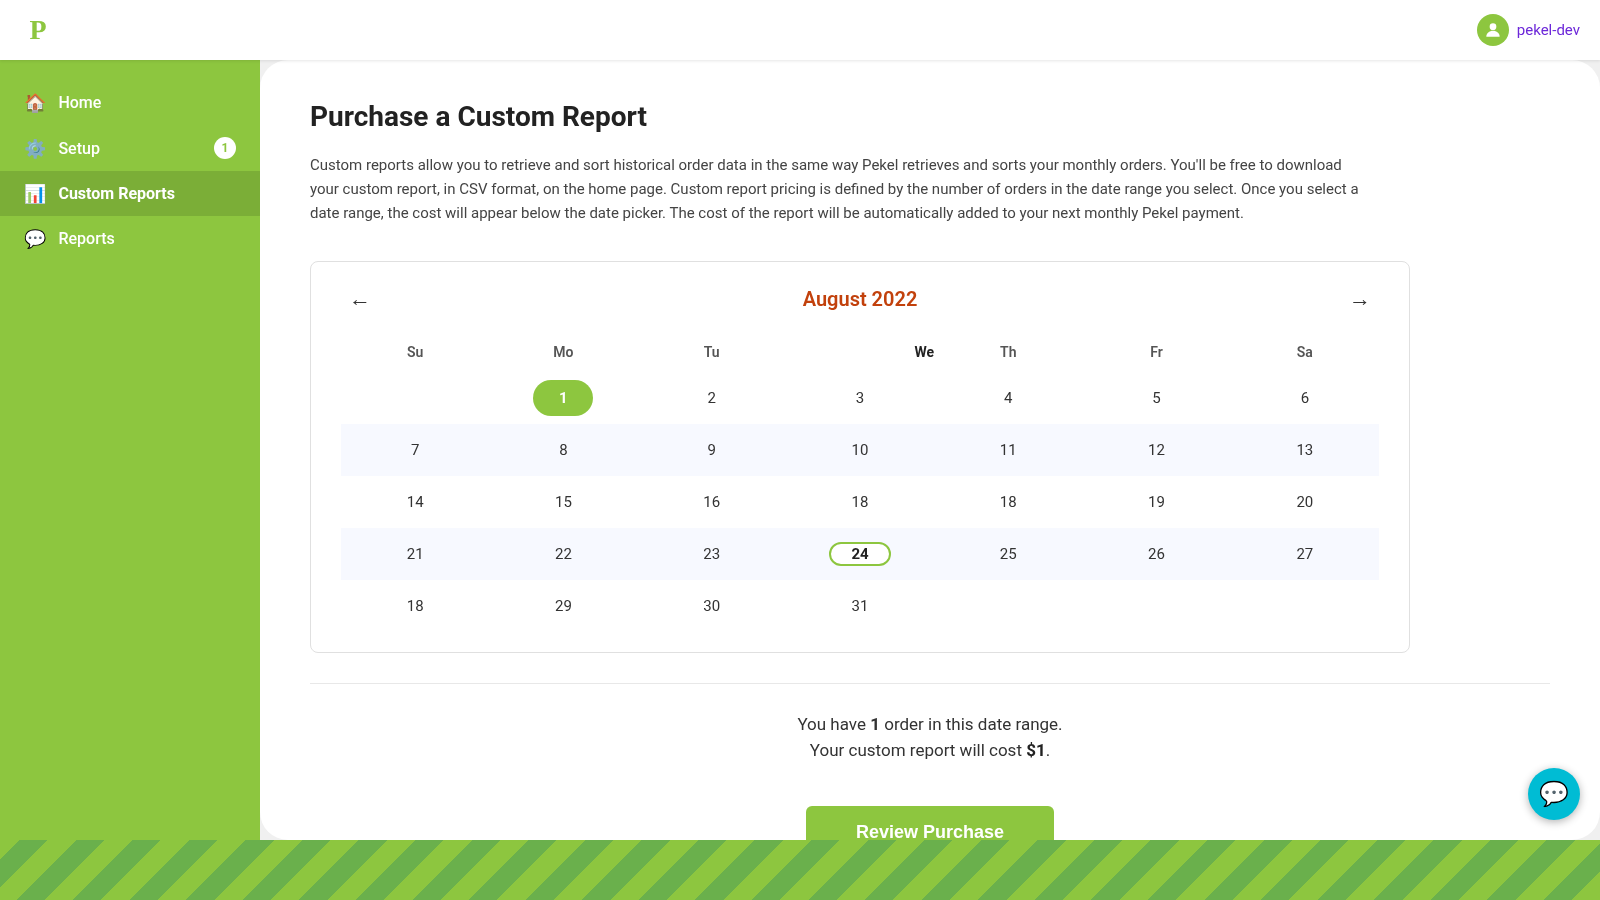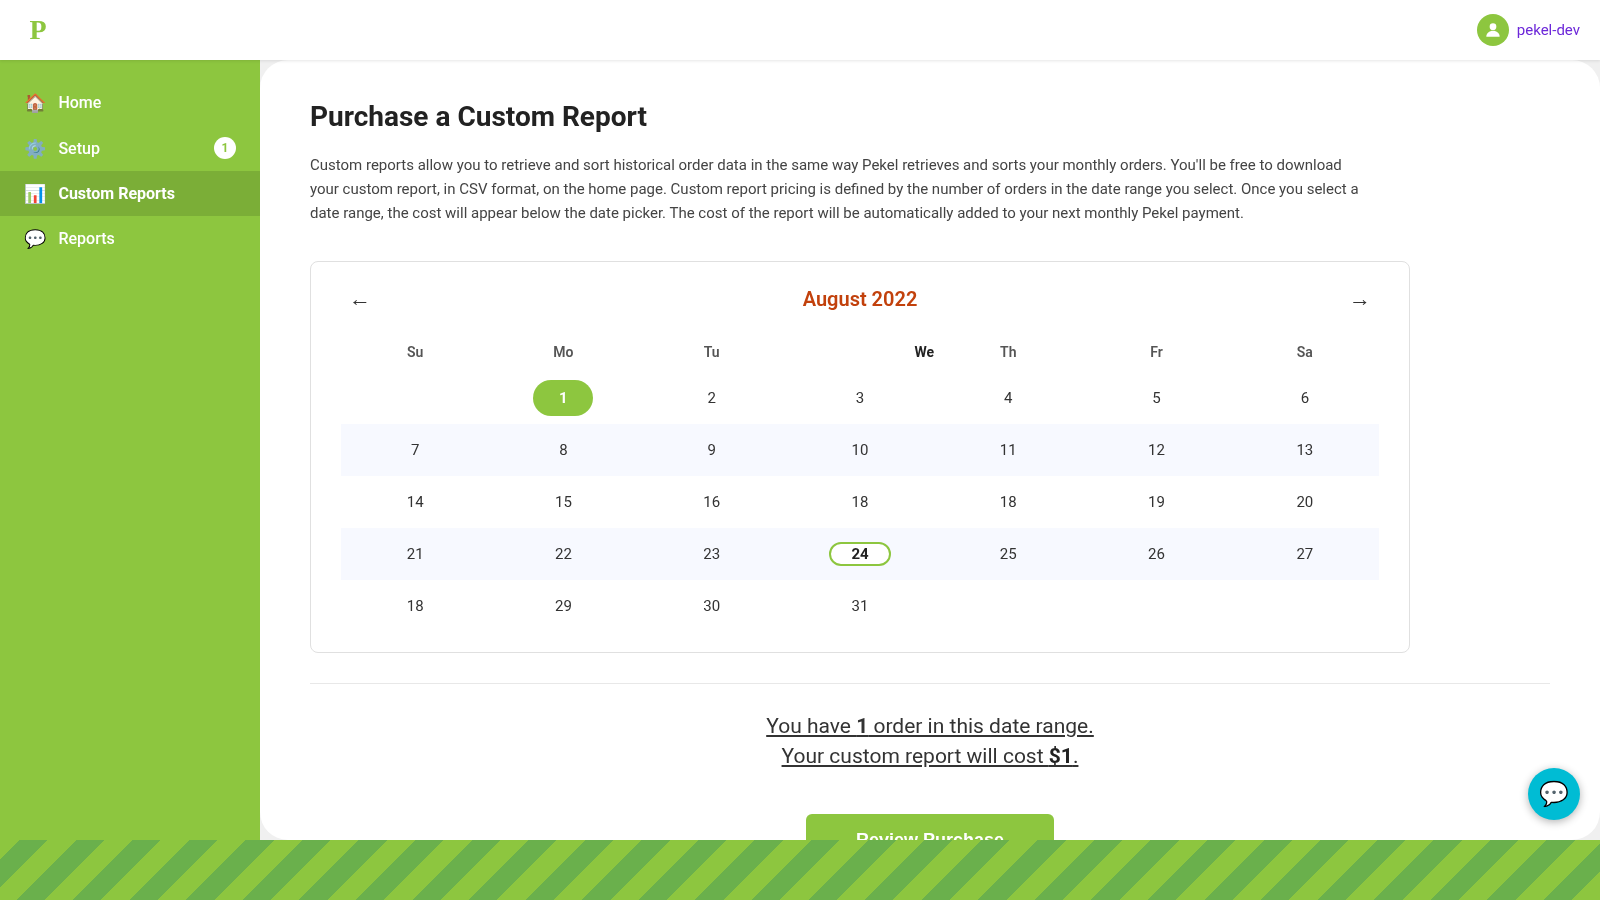--- a/index.html
+++ b/index.html
@@ -244,24 +244,23 @@
       min-width: 60px;
       height: 24px;
     }
 
     
     .cost-summary {
       text-align: center;
       padding: 20px 0 10px;
     }
     .cost-line {
-      font-size: 21px;
+      font-size: 17px;
       color: #333;
       margin-bottom: 6px;
-      text-decoration: underline;
     }
     .cost-line strong { font-weight: 700; }
     .cost-line .price { font-weight: 700; color: #222; }
 
     
     .review-btn-container {
       display: flex;
       justify-content: center;
       margin-top: 30px;
     }

